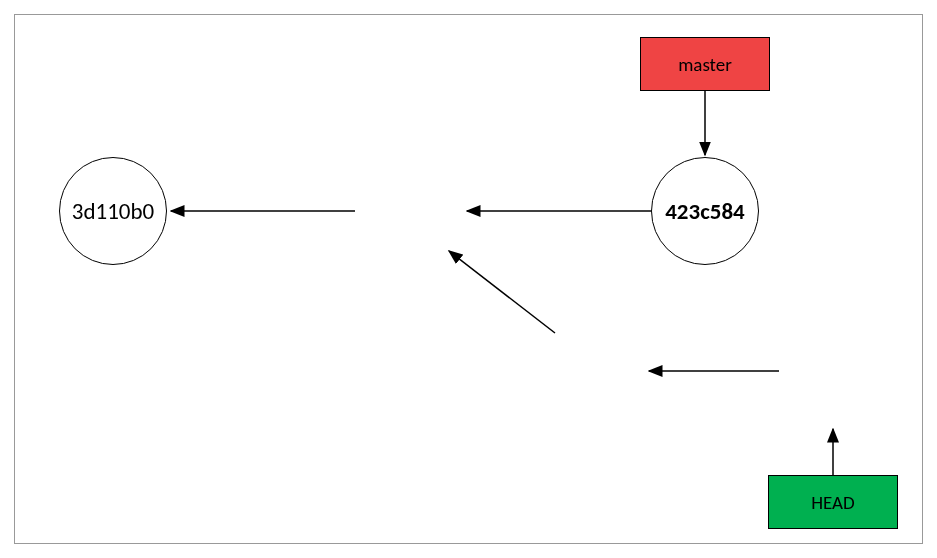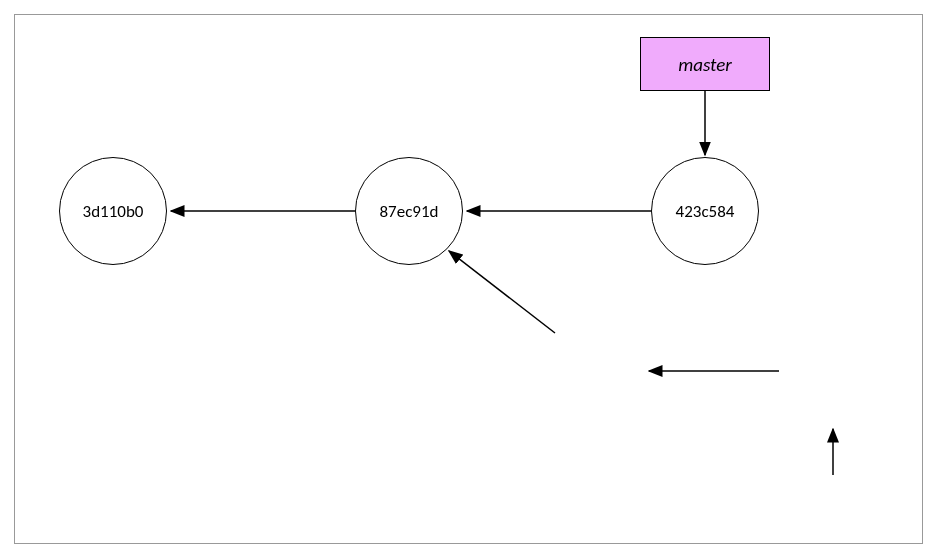--- a/index.html
+++ b/index.html
@@ -22,60 +22,60 @@
     .commit-node {
       position: absolute;
       width: 108px;
       height: 108px;
       border: 1.5px solid #000;
       border-radius: 50%;
       background: #fff;
       display: flex;
       align-items: center;
       justify-content: center;
-      font-size: 17px;
+      font-size: 23px;
       color: #000;
     }
     .label-box {
       position: absolute;
       width: 130px;
       height: 54px;
       border: 1.5px solid #000;
       display: flex;
       align-items: center;
       justify-content: center;
       font-size: 19px;
       color: #000;
     }
-    .label-master { background: #f0abfc; font-style: italic; }
+    .label-master { background: #ef4444; }
     .label-head { background: #00b050; }
     svg.arrows {
       position: absolute;
       left: 0; top: 0;
       width: 909px; height: 530px;
       pointer-events: none;
     }
   </style>
 </head>
 <body>
 
 <div class="diagram-frame">
 
   <div class="label-box label-master" style="left:625px; top:22px;">
     <span>master</span>
   </div>
 
+  <div class="label-box label-head" style="left:753px; top:460px;">
+    <span>HEAD</span>
+  </div>
 
   <div class="commit-node" style="left:44px; top:142px;">
     <span>3d110b0</span>
   </div>
-  <div class="commit-node" style="left:340px; top:142px;">
-    <span>87ec91d</span>
-  </div>
-  <div class="commit-node" style="left:636px; top:142px;">
+  <div class="commit-node" style="left:636px; top:142px;font-weight:bold;">
     <span>423c584</span>
   </div>
 
   <svg class="arrows">
     <defs>
       <marker id="arrowhead" markerWidth="10" markerHeight="8" refX="9" refY="4" orient="auto" markerUnits="strokeWidth">
         <path d="M0,0 L10,4 L0,8 Z" fill="#000"></path>
       </marker>
     </defs>
 

